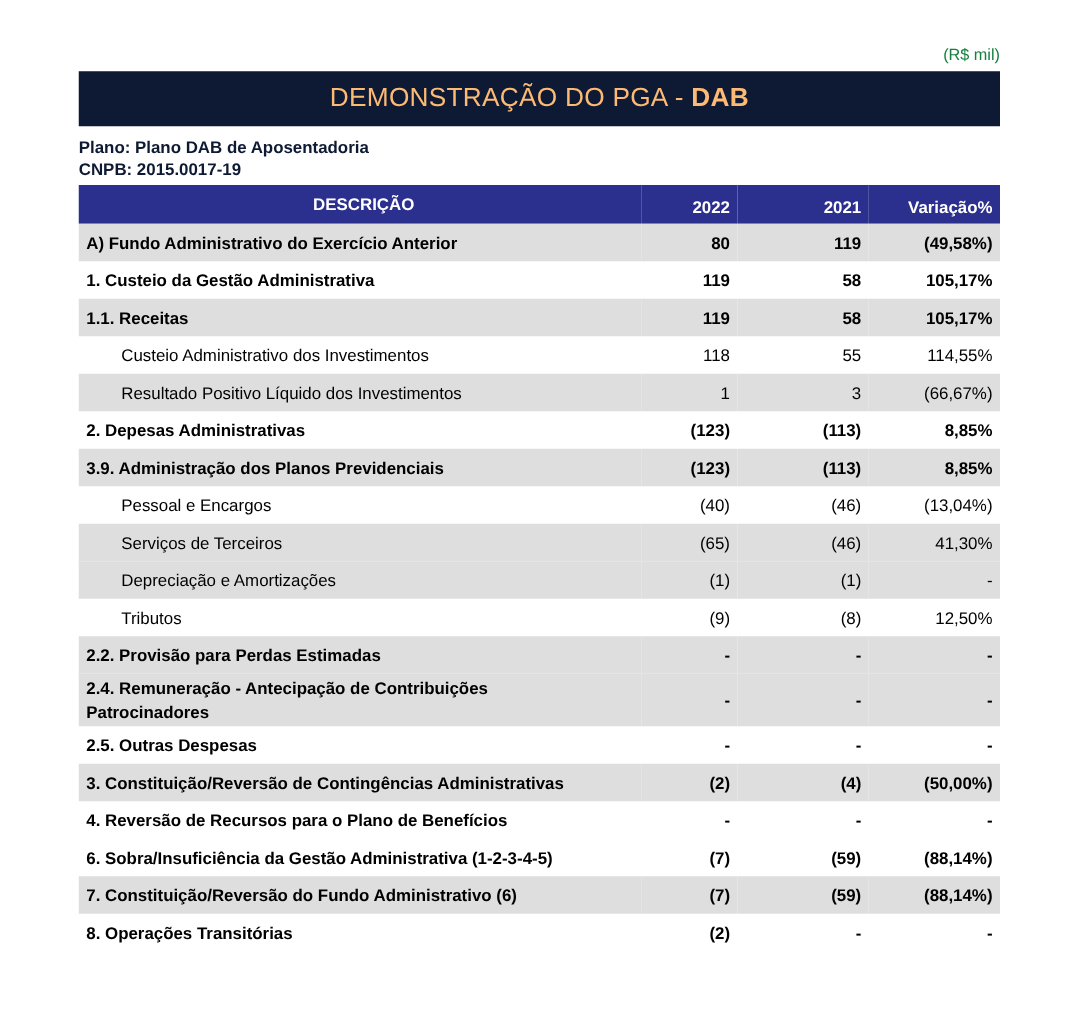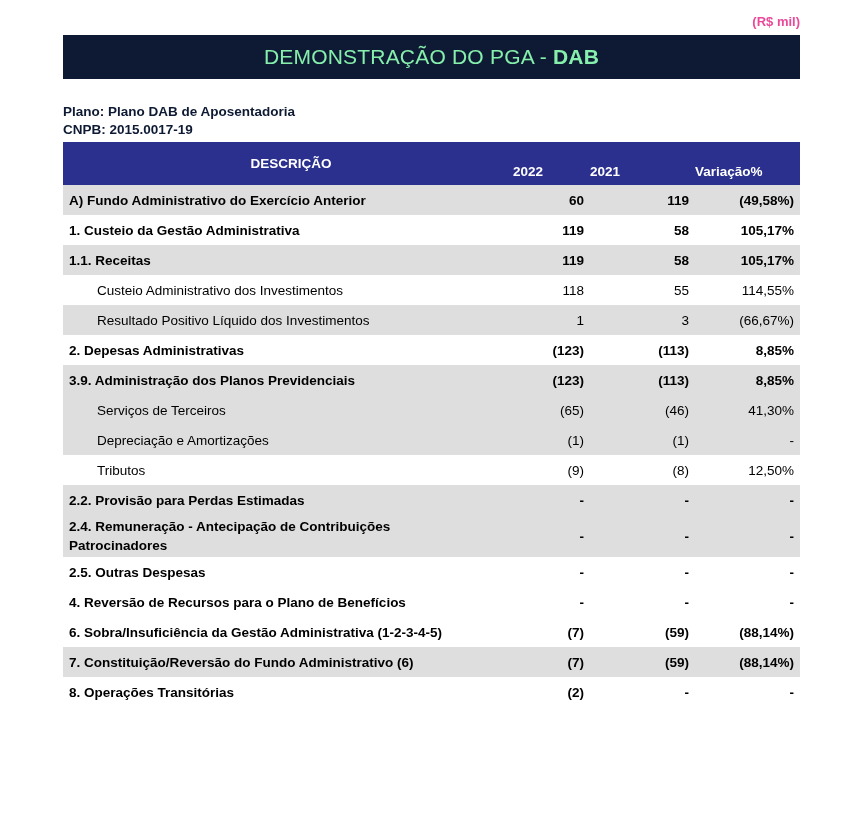--- a/index.html
+++ b/index.html
@@ -12,39 +12,40 @@
     height: 819px;
     font-family: "Liberation Sans", sans-serif;
     color: #000000;
     overflow: hidden;
   }
   .page {
     padding: 13px 63px 0 63px;
   }
   .currency-note {
     text-align: right;
-    font-weight: bold;
+    font-weight: normal;
     font-size: 13px;
     line-height: 17px;
     margin-bottom: 5px;
-    color: #ec4899;
+    color: #15803d;
+    margin-top: 22px;
   }
   .banner {
     height: 44px;
     background: var(--banner-bg, #0E1A33);
-    color: #86efac;
+    color: #fdba74;
     display: flex;
     align-items: center;
     justify-content: center;
     font-size: 21px;
     letter-spacing: 0.2px;
   }
   .banner .title-bold { font-weight: bold; }
   .plan-block {
-    margin-top: 24px;
+    margin-top: 8px;
   }
   .plan-line {
     font-weight: bold;
     font-size: 13.5px;
     line-height: 18px;
     color: var(--ink, #0E1A33);
   }
   table.pga {
     border-collapse: collapse;
     width: 737px;
@@ -54,22 +55,22 @@
   col.c-desc { width: 450px; }
   col.c-2022 { width: 77px; }
   col.c-2021 { width: 105px; }
   col.c-var  { width: 105px; }
   thead th {
     background: var(--header-bg, #2B2F8E);
     color: #ffffff;
     font-size: 13.5px;
     font-weight: bold;
     height: 27px;
-    text-align: left;
-    padding: 16px 6px 0 0;
+    text-align: right;
+    padding: 4px 6px 0 0;
     vertical-align: middle;
   }
   thead th.desc {
     text-align: center;
     padding: 0 0 0 6px;
   }
   tbody td {
     font-size: 13.5px;
     height: 26px;
     line-height: 19px;
@@ -113,21 +114,21 @@
       <tr>
         <th class="desc">DESCRIÇÃO</th>
         <th>2022</th>
         <th>2021</th>
         <th>Variação%</th>
       </tr>
     </thead>
     <tbody>
         <tr class="shade bold">
           <td class="desc">A) Fundo Administrativo do Exercício Anterior</td>
-          <td>60</td>
+          <td>80</td>
           <td>119</td>
           <td>(49,58%)</td>
         </tr>
         <tr class="bold">
           <td class="desc">1. Custeio da Gestão Administrativa</td>
           <td>119</td>
           <td>58</td>
           <td>105,17%</td>
         </tr>
         <tr class="shade bold">
@@ -153,20 +154,26 @@
           <td>(123)</td>
           <td>(113)</td>
           <td>8,85%</td>
         </tr>
         <tr class="shade bold">
           <td class="desc">3.9. Administração dos Planos Previdenciais</td>
           <td>(123)</td>
           <td>(113)</td>
           <td>8,85%</td>
         </tr>
+        <tr class="indent">
+          <td class="desc">Pessoal e Encargos</td>
+          <td>(40)</td>
+          <td>(46)</td>
+          <td>(13,04%)</td>
+        </tr>
         <tr class="shade  indent">
           <td class="desc">Serviços de Terceiros</td>
           <td>(65)</td>
           <td>(46)</td>
           <td>41,30%</td>
         </tr>
         <tr class="shade  indent">
           <td class="desc">Depreciação e Amortizações</td>
           <td>(1)</td>
           <td>(1)</td>
@@ -190,20 +197,26 @@
           <td>-</td>
           <td>-</td>
           <td>-</td>
         </tr>
         <tr class="bold">
           <td class="desc">2.5. Outras Despesas</td>
           <td>-</td>
           <td>-</td>
           <td>-</td>
         </tr>
+        <tr class="shade bold">
+          <td class="desc">3. Constituição/Reversão de Contingências Administrativas</td>
+          <td>(2)</td>
+          <td>(4)</td>
+          <td>(50,00%)</td>
+        </tr>
         <tr class="bold">
           <td class="desc">4. Reversão de Recursos para o Plano de Benefícios</td>
           <td>-</td>
           <td>-</td>
           <td>-</td>
         </tr>
         <tr class="bold">
           <td class="desc">6. Sobra/Insuficiência da Gestão Administrativa (1-2-3-4-5)</td>
           <td>(7)</td>
           <td>(59)</td>

